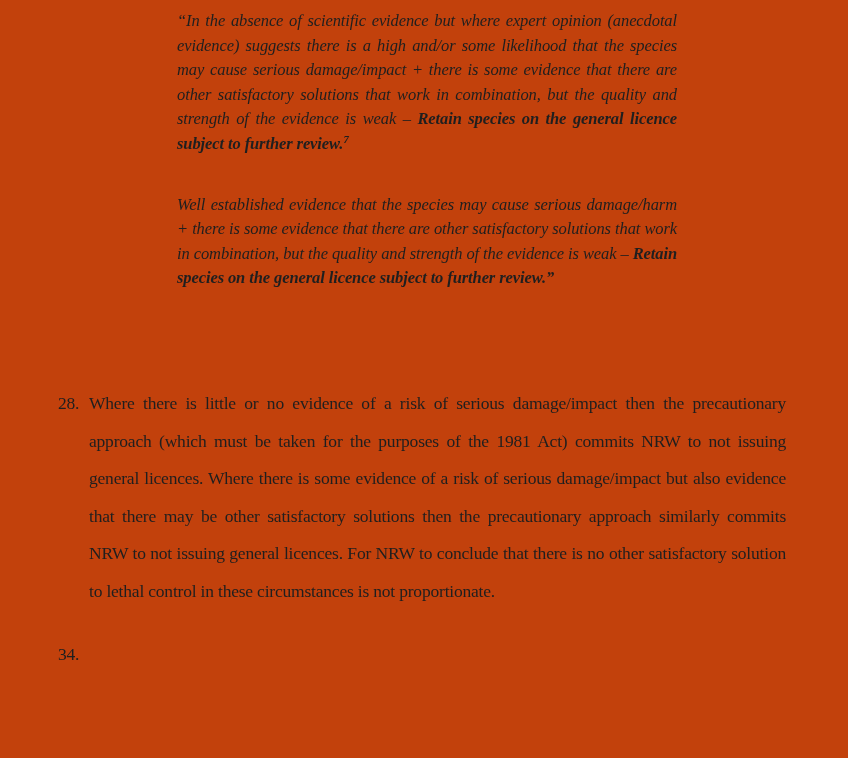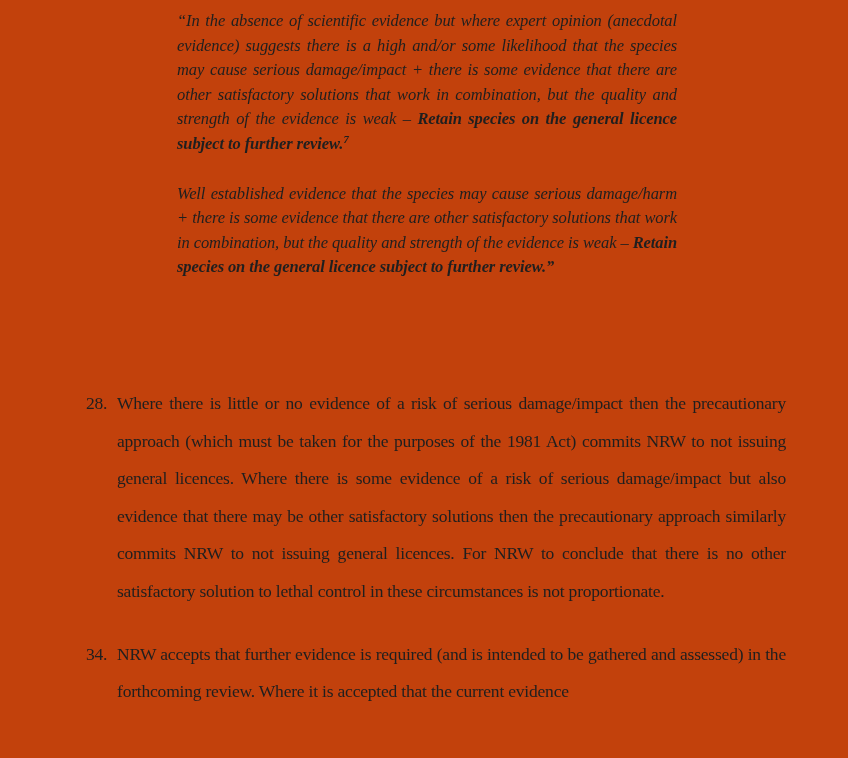--- a/index.html
+++ b/index.html
@@ -26,21 +26,21 @@
     width: 500px;
   }
   .quote {
     font-style: italic;
     font-size: 16.5px;
     line-height: 24.6px;
     text-align: justify;
     letter-spacing: -0.1px;
   }
   .quote + .quote {
-    margin-top: 25px;
+    margin-top: 36px;
   }
   .q-bold {
     font-weight: bold;
   }
   .q-foot {
     font-weight: bold;
     font-size: 10.5px;
     vertical-align: super;
     line-height: 0;
   }
@@ -52,21 +52,20 @@
     top: 385px;
     width: 728px;
   }
   .para {
     position: relative;
     padding-left: 31px;
     font-size: 17.5px;
     line-height: 37.6px;
     text-align: justify;
     letter-spacing: -0.2px;
-    margin-left: 28px;
   }
   .para + .para {
     margin-top: 25px;
   }
   .para-num {
     position: absolute;
     left: 0;
     top: 0;
   }
 </style>
@@ -83,18 +82,18 @@
 
   </div>
 
   <div class="paragraphs">
 
     <div class="para">
       <span class="para-num">28.</span><span>Where there is little or no evidence of a risk of serious damage/impact then the precautionary approach (which must be taken for the purposes of the 1981 Act) commits NRW to not issuing general licences. Where there is some evidence of a risk of serious damage/impact but also evidence that there may be other satisfactory solutions then the precautionary approach similarly commits NRW to not issuing general licences. For NRW to conclude that there is no other satisfactory solution to lethal control in these circumstances is not proportionate.</span>
     </div>
 
     <div class="para">
-      <span class="para-num">34.</span><span>NRW accepts that further evidence is required (and is intended to be gathered and assessed) in the forthcoming review. Where it is accepted that the current evidence</span>
+      <span class="para-num">34.</span>
     </div>
 
   </div>
 
 </div>
 
 </body></html>

